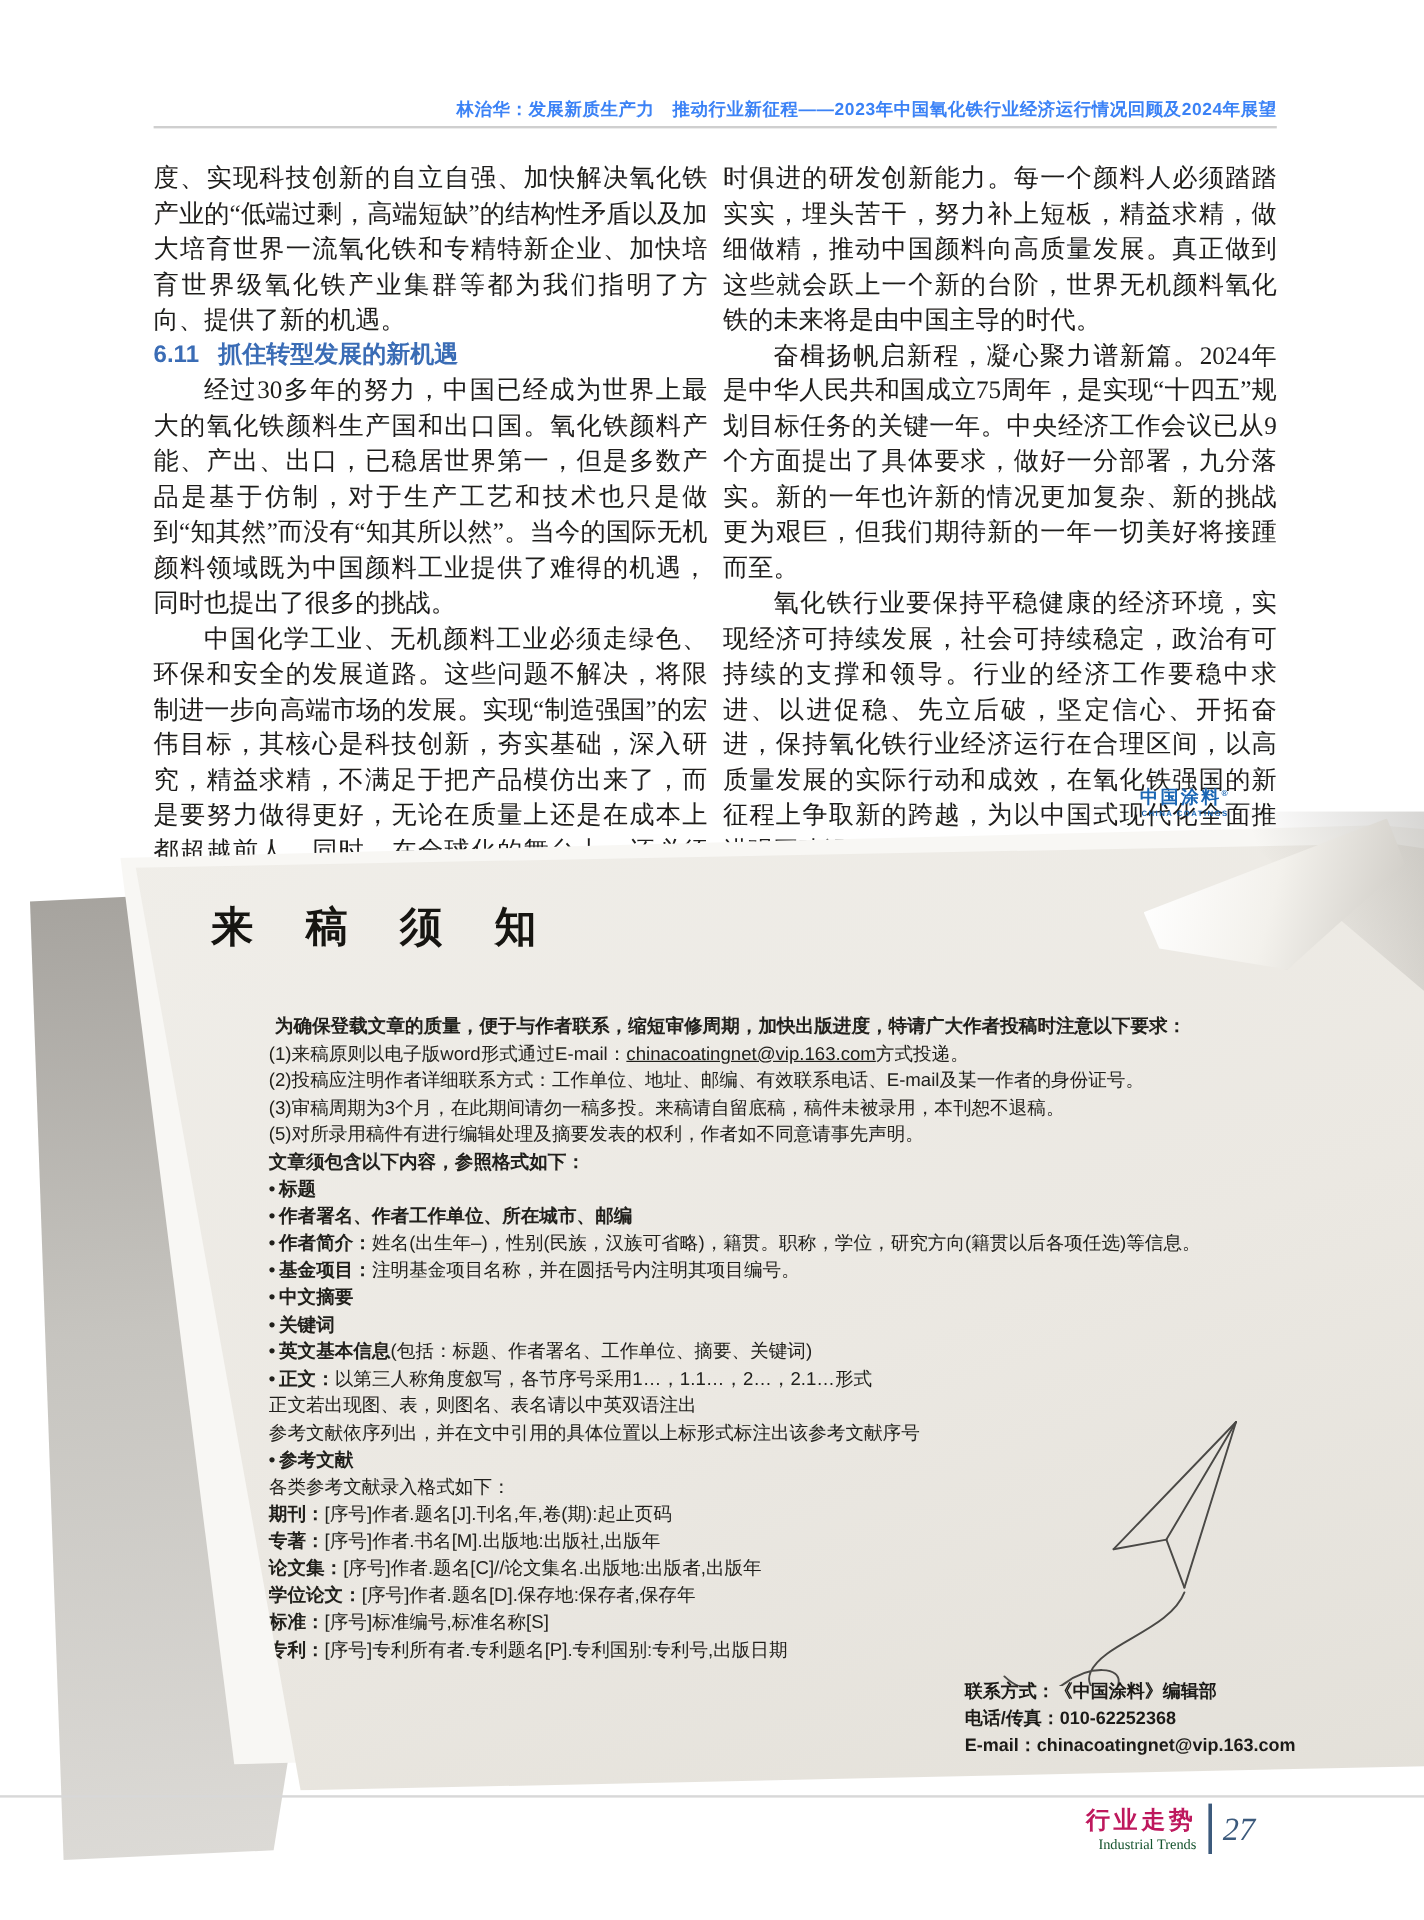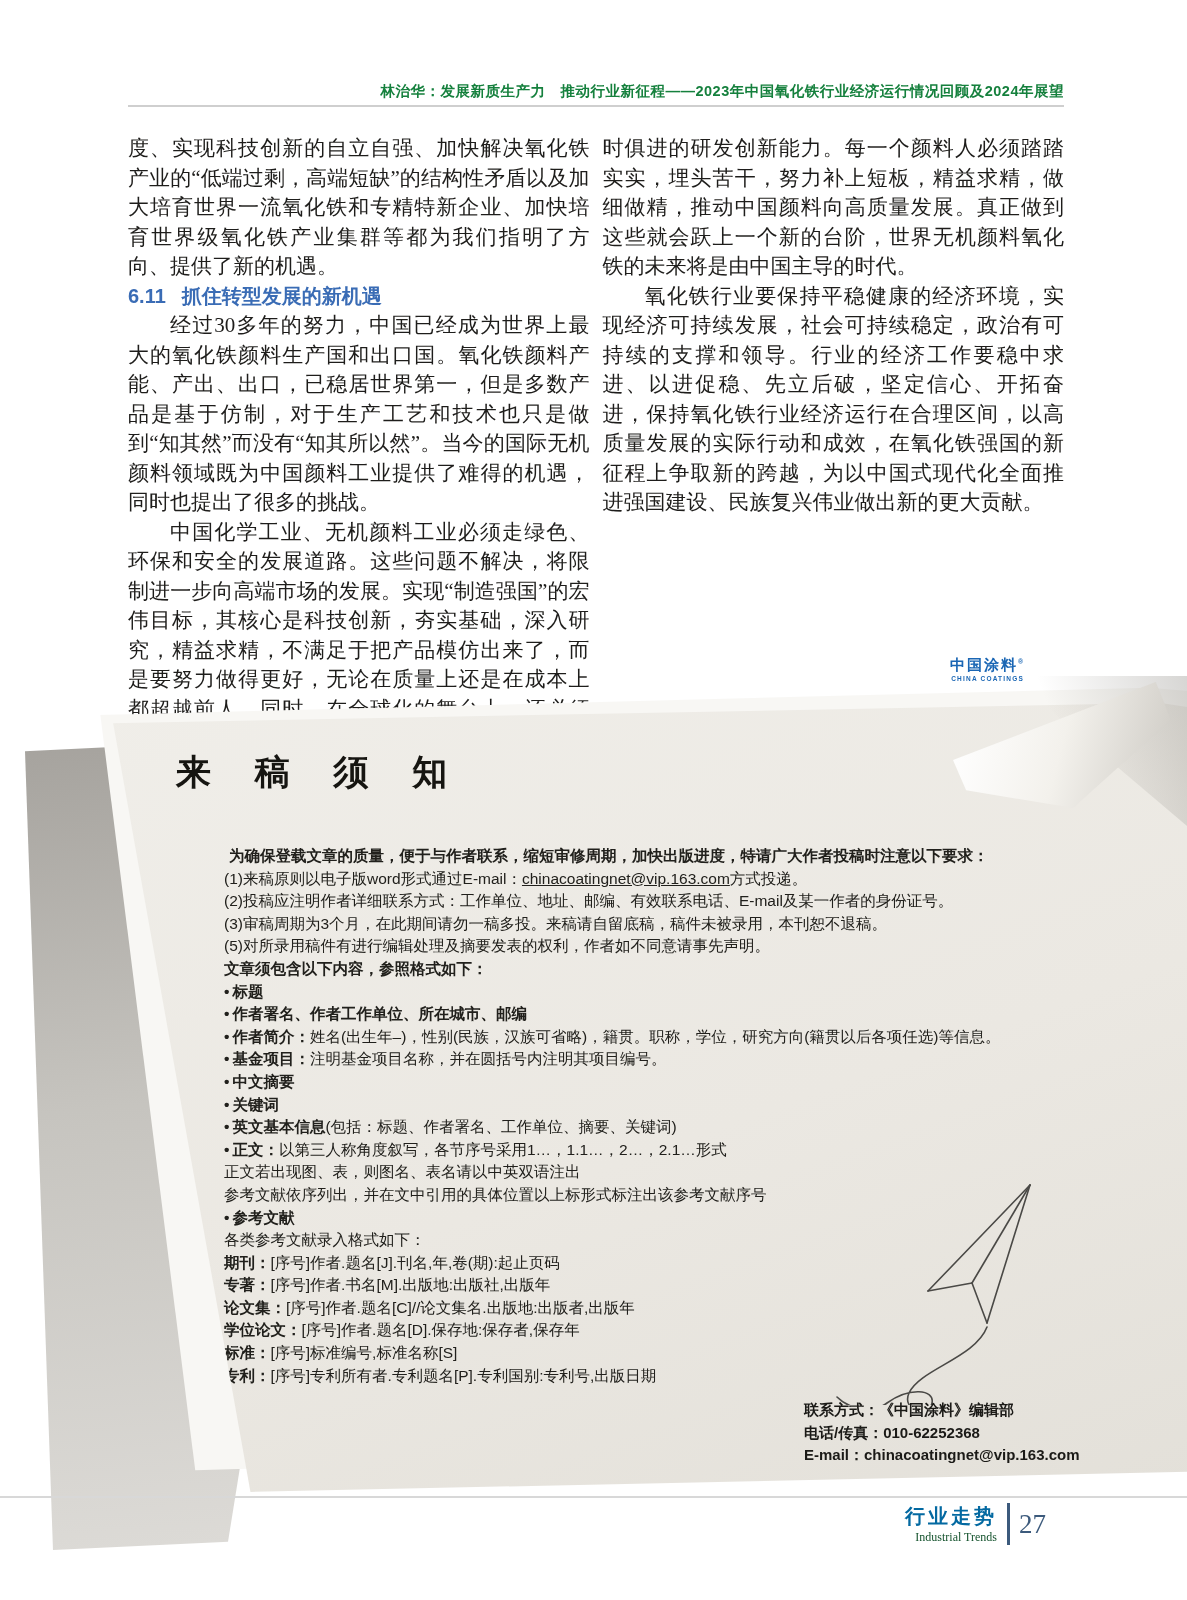--- a/index.html
+++ b/index.html
@@ -1,21 +1,21 @@
 <!DOCTYPE html>
 <html><head>
 <meta charset="utf-8">
 <style>
   html,body{margin:0;padding:0;background:#fff;}
   .page{position:relative;width:1187px;height:1600px;background:#ffffff;overflow:hidden;
         font-family:"Liberation Sans",sans-serif;}
 
   
   .header-text{position:absolute;top:82px;left:128px;width:936px;text-align:right;
-               font-size:14.5px;font-weight:bold;color:#15803d;letter-spacing:.5px;}
+               font-size:14.5px;font-weight:bold;color:#3b82f6;letter-spacing:.5px;}
   .header-rule{position:absolute;top:105px;left:128px;width:936px;border-top:2px solid #cfcfcf;}
 
   
   .article{position:absolute;top:134px;left:128px;width:936px;display:grid;
            grid-template-columns:1fr 1fr;column-gap:13px;
            font-family:"Liberation Serif","DejaVu Serif",serif;
            font-size:21px;line-height:29.5px;color:#1e1d1b;text-align:justify;}
   .article p{margin:0;text-indent:2em;}
   .article p.noindent{text-indent:0;}
   .article p.heading{text-indent:0;font-family:"Liberation Sans",sans-serif;
@@ -63,43 +63,44 @@
   .bd{font-weight:bold;}
   .ul{text-decoration:underline;}
   .contact{position:absolute;left:724px;top:704px;font-size:15px;line-height:22.5px;
            font-weight:bold;color:#1b1a17;}
   .plane{position:absolute;left:745px;top:478px;width:260px;height:232px;}
 
   
   .footer-rule{position:absolute;top:1496px;left:0;width:1187px;border-top:2px solid #d8d8d8;}
   .footer{position:absolute;top:1503px;left:905px;display:flex;align-items:center;}
   .f-txt{text-align:right;}
-  .f-cn{font-size:20px;font-weight:bold;color:#0369a1;letter-spacing:3px;}
+  .f-cn{font-size:20px;font-weight:bold;color:#be185d;letter-spacing:3px;}
   .f-en{font-size:12px;font-family:"Liberation Serif",serif;color:#14532d;}
   .f-bar{width:3px;height:42px;background:#3c5a7c;margin:0 9px 0 10px;}
-  .f-page{font-size:27px;font-family:"Liberation Serif",serif;color:#3c5a7c;}
+  .f-page{font-size:27px;font-family:"Liberation Serif",serif;color:#3c5a7c;font-style:italic;}
 </style>
 </head>
 <body>
 
 <div class="page">
 
   <div class="header-text">林治华：发展新质生产力　推动行业新征程——2023年中国氧化铁行业经济运行情况回顾及2024年展望</div>
   <div class="header-rule"></div>
 
   <div class="article">
     <div class="col">
       <p class="noindent">度、实现科技创新的自立自强、加快解决氧化铁产业的“低端过剩，高端短缺”的结构性矛盾以及加大培育世界一流氧化铁和专精特新企业、加快培育世界级氧化铁产业集群等都为我们指明了方向、提供了新的机遇。</p>
       <p class="heading"><span class="hnum">6.11</span><span>抓住转型发展的新机遇</span></p>
       <p>经过30多年的努力，中国已经成为世界上最大的氧化铁颜料生产国和出口国。氧化铁颜料产能、产出、出口，已稳居世界第一，但是多数产品是基于仿制，对于生产工艺和技术也只是做到“知其然”而没有“知其所以然”。当今的国际无机颜料领域既为中国颜料工业提供了难得的机遇，同时也提出了很多的挑战。</p>
       <p>中国化学工业、无机颜料工业必须走绿色、环保和安全的发展道路。这些问题不解决，将限制进一步向高端市场的发展。实现“制造强国”的宏伟目标，其核心是科技创新，夯实基础，深入研究，精益求精，不满足于把产品模仿出来了，而是要努力做得更好，无论在质量上还是在成本上都超越前人。同时，在全球化的舞台上，还必须充分了解并严格遵守相关规则。</p>
       <p>我们的短板是对核心技术的掌握不够，还缺乏与</p>
     </div>
     <div class="col">
       <p class="noindent">时俱进的研发创新能力。每一个颜料人必须踏踏实实，埋头苦干，努力补上短板，精益求精，做细做精，推动中国颜料向高质量发展。真正做到这些就会跃上一个新的台阶，世界无机颜料氧化铁的未来将是由中国主导的时代。</p>
+      <p>奋楫扬帆启新程，凝心聚力谱新篇。2024年是中华人民共和国成立75周年，是实现“十四五”规划目标任务的关键一年。中央经济工作会议已从9个方面提出了具体要求，做好一分部署，九分落实。新的一年也许新的情况更加复杂、新的挑战更为艰巨，但我们期待新的一年一切美好将接踵而至。</p>
       <p>氧化铁行业要保持平稳健康的经济环境，实现经济可持续发展，社会可持续稳定，政治有可持续的支撑和领导。行业的经济工作要稳中求进、以进促稳、先立后破，坚定信心、开拓奋进，保持氧化铁行业经济运行在合理区间，以高质量发展的实际行动和成效，在氧化铁强国的新征程上争取新的跨越，为以中国式现代化全面推进强国建设、民族复兴伟业做出新的更大贡献。</p>
     </div>
   </div>
 
   <div class="logo">
     <div class="logo-cn"><span>中国涂料</span><span class="logo-reg">®</span></div>
     <div class="logo-en">CHINA COATINGS</div>
   </div>
 
   <div class="sheet sheet-gray"></div>

